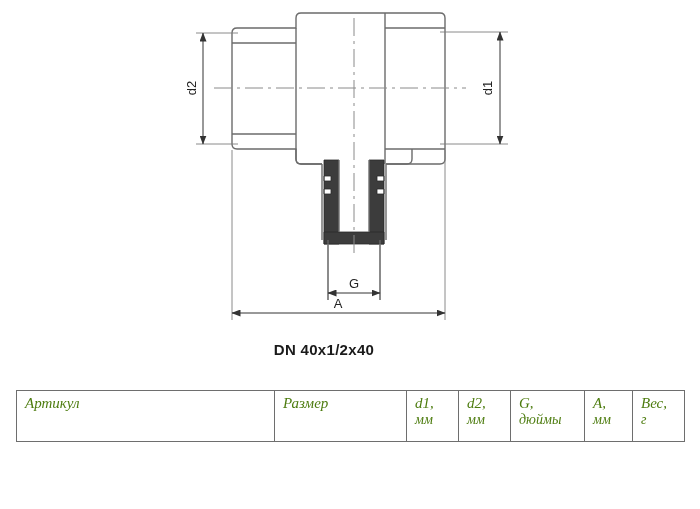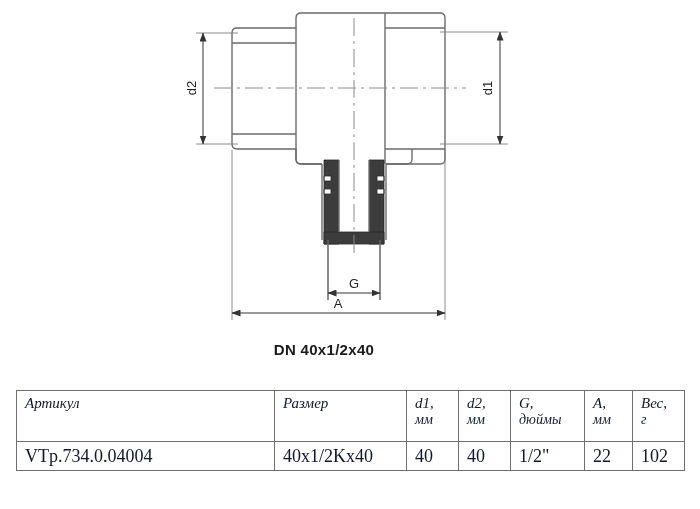--- a/index.html
+++ b/index.html
@@ -40,21 +40,21 @@
     position: absolute;
     left: 16px;
     top: 390px;
     width: 668px;
   }
 
   table.spec {
     border-collapse: collapse;
     width: 668px;
     table-layout: fixed;
-    color: #0f172a;
+    color: #4d7c0f;
   }
   table.spec td, table.spec th {
     border: 1px solid #6e6e6e;
     padding: 2px 0 2px 8px;
     text-align: left;
     vertical-align: top;
     font-size: 16px;
     font-weight: normal;
     background: #fff;
   }
@@ -267,24 +267,15 @@
           <span>A,</span>
           <span class="unit">мм</span>
         </th>
         <th>
           <span>Вес,</span>
           <span class="unit">г</span>
         </th>
       </tr>
     </thead>
     <tbody>
-      <tr>
-        <td>VTp.734.0.04004</td>
-        <td>40x1/2Kx40</td>
-        <td>40</td>
-        <td>40</td>
-        <td>1/2"</td>
-        <td>22</td>
-        <td>102</td>
-      </tr>
     </tbody>
   </table>
 </div>
 
 </body></html>

